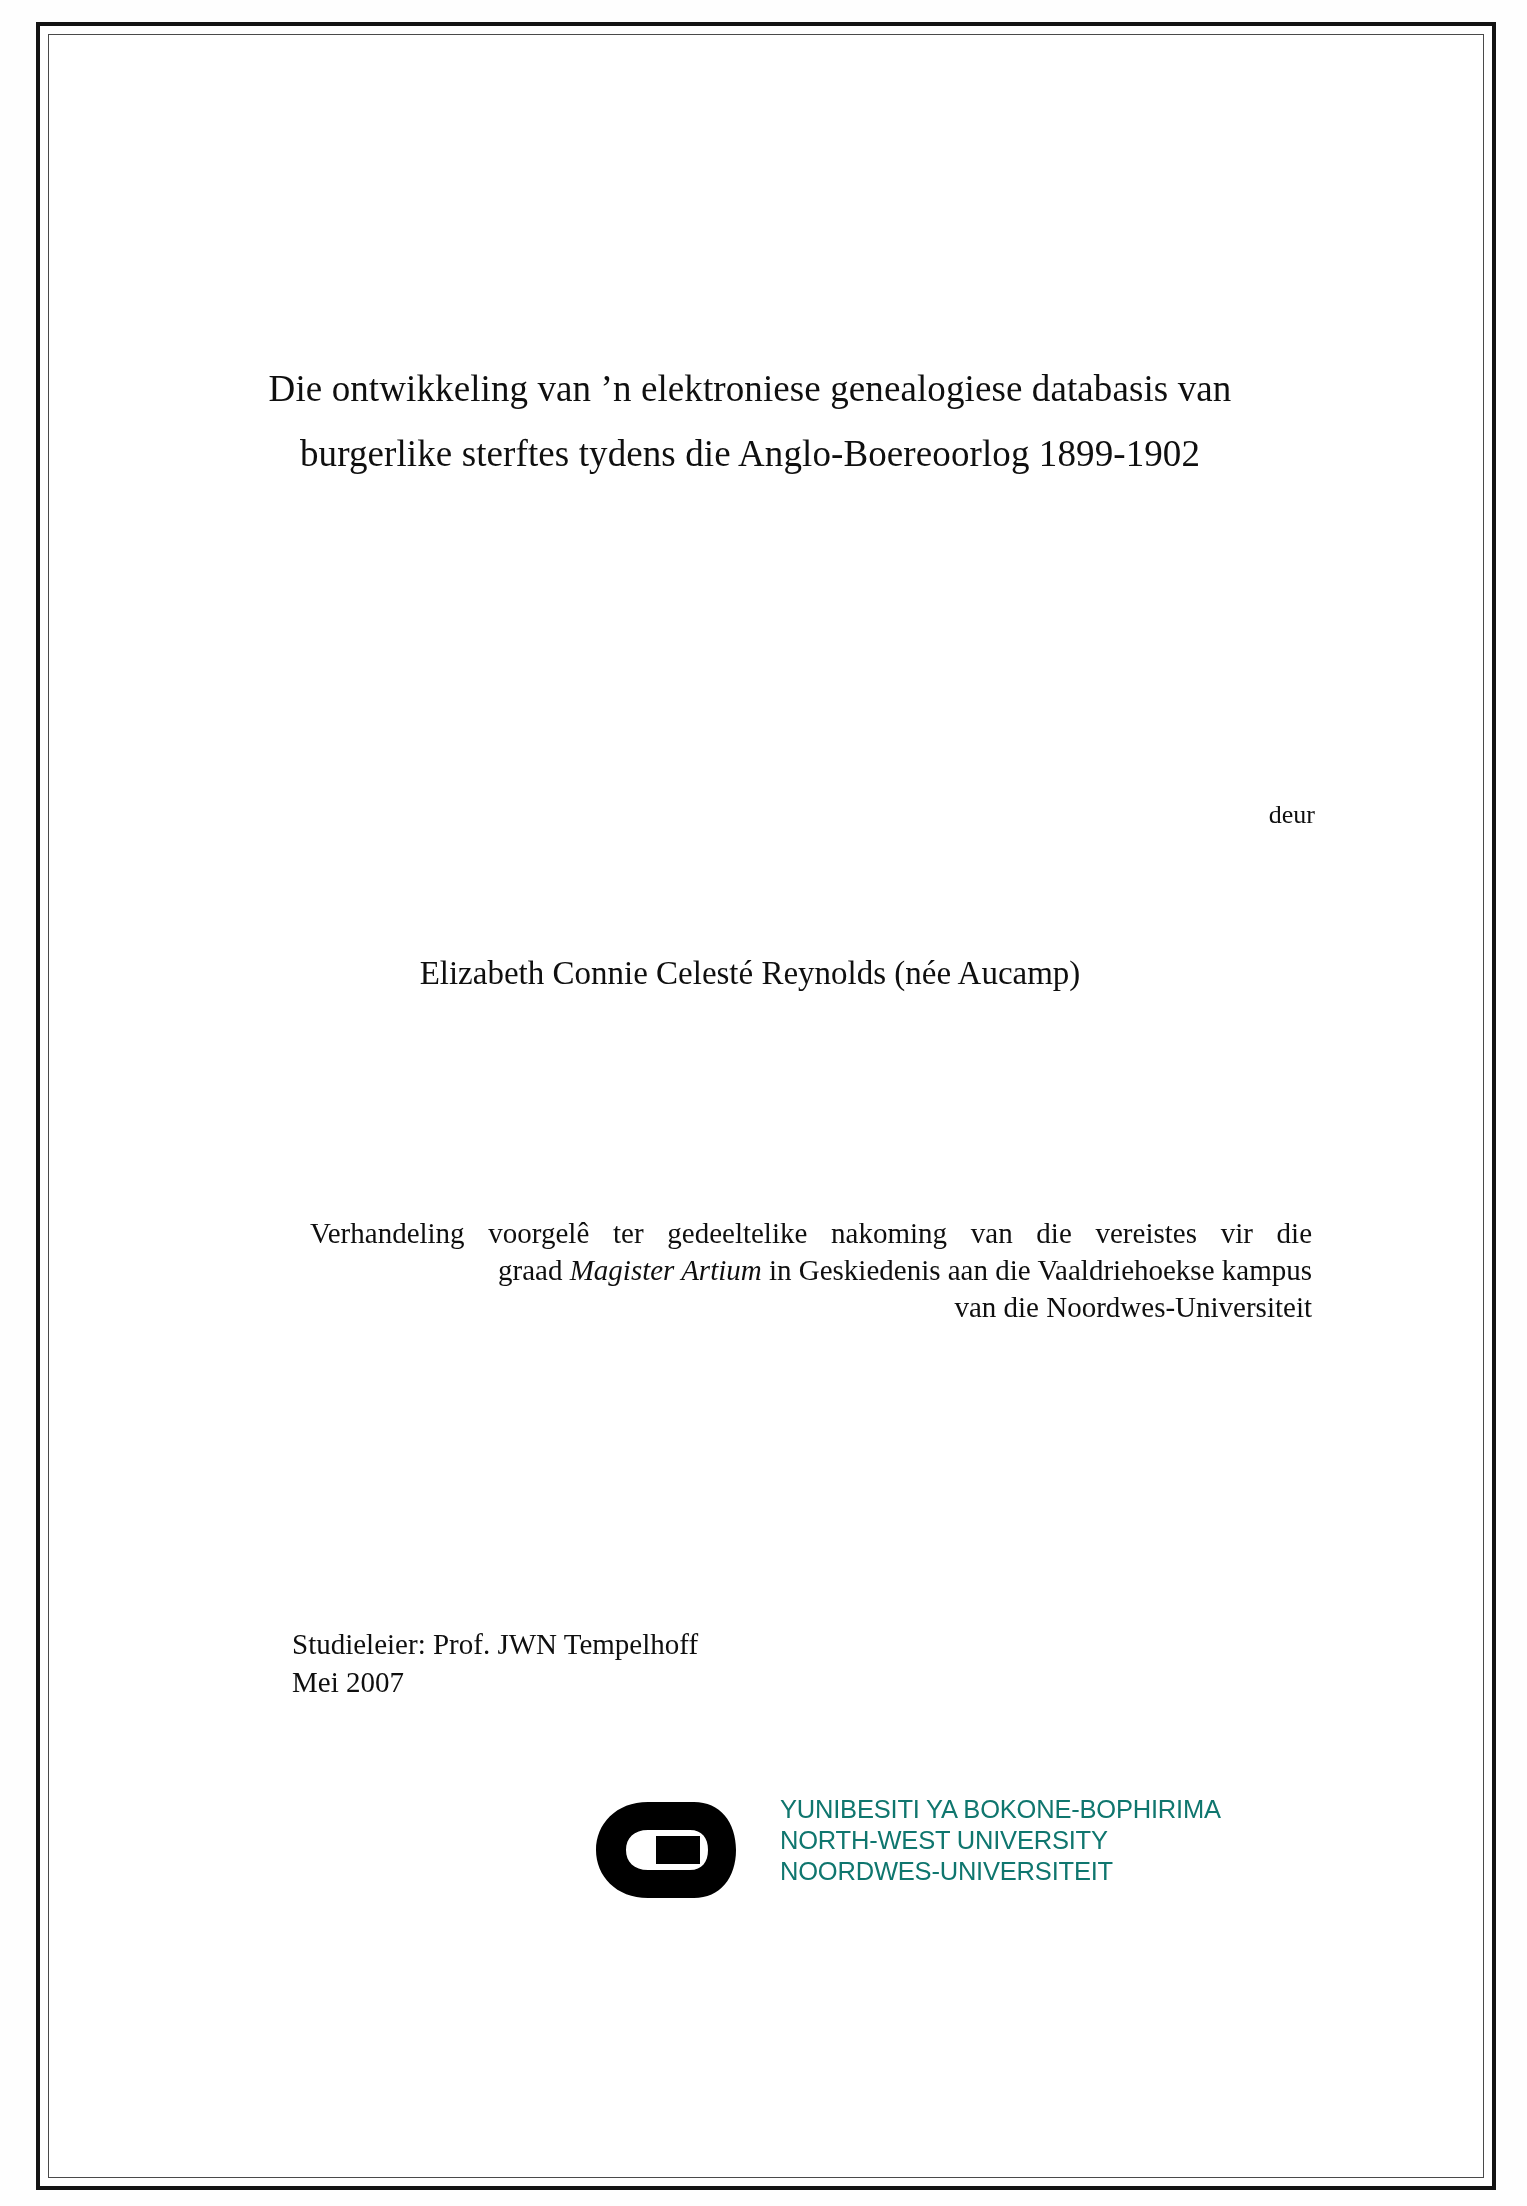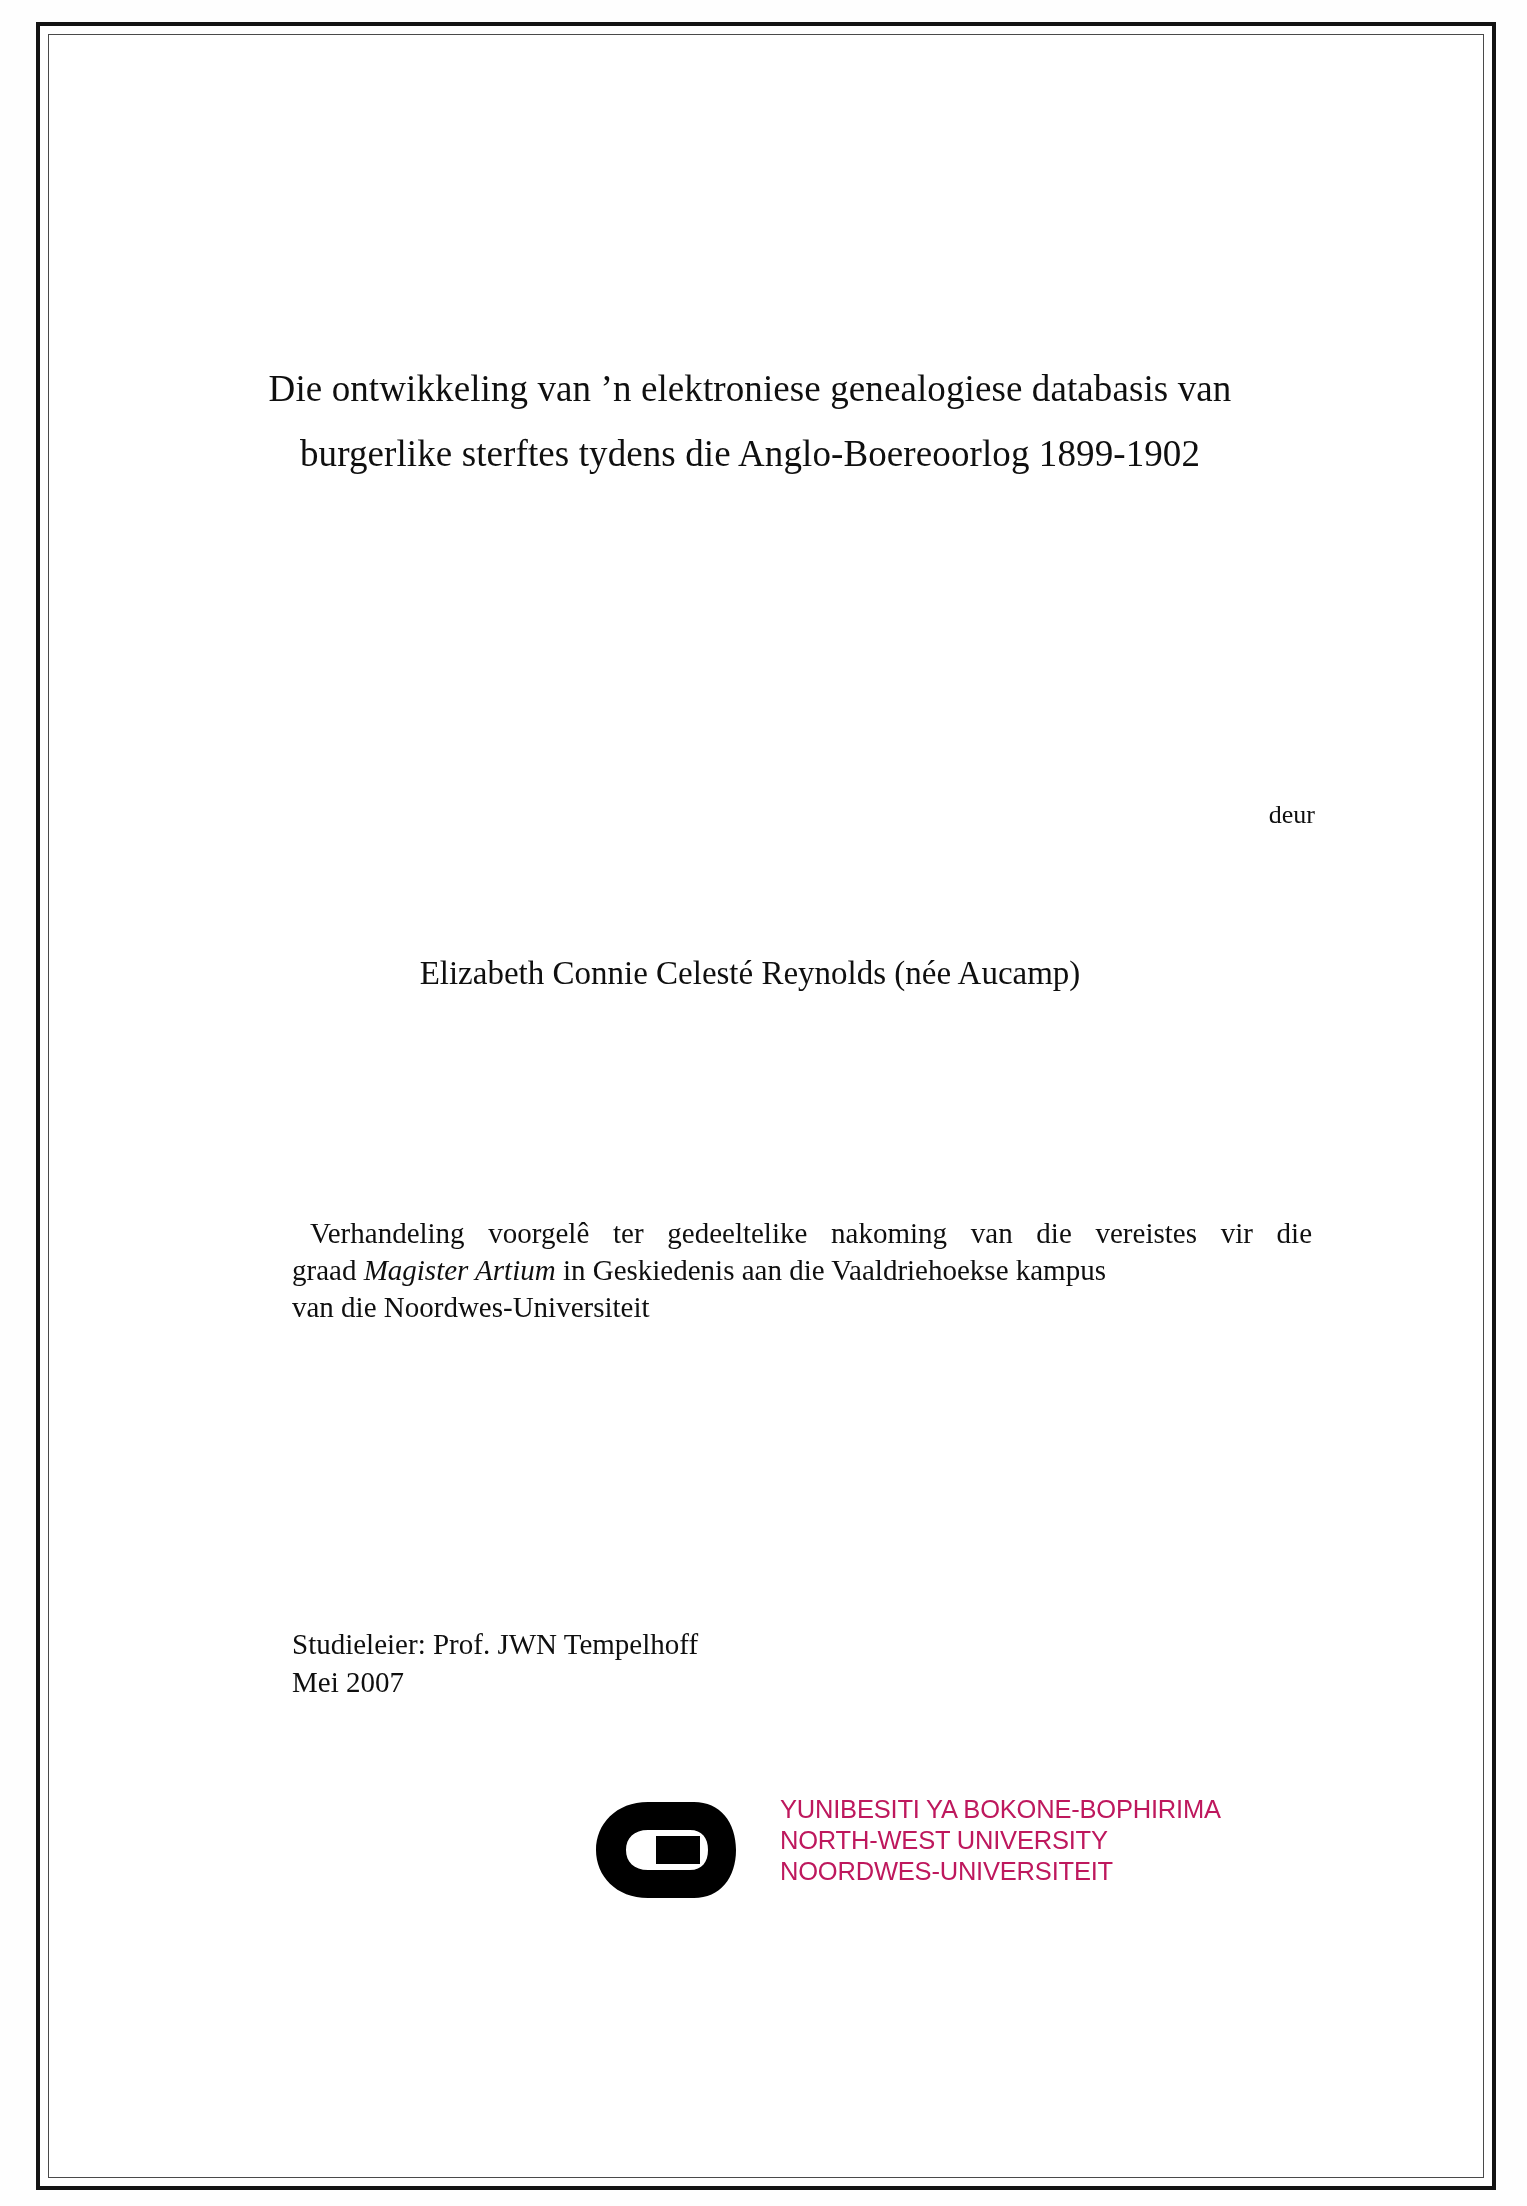--- a/index.html
+++ b/index.html
@@ -85,21 +85,21 @@
     width: 1020px;
     font-size: 29px;
     line-height: 1.28;
   }
   .statement .just {
     text-align: justify;
     text-align-last: justify;
     margin-left: 18px;
   }
   .statement .l2, .statement .l3 {
-    text-align: left;
+    text-align: right;
   }
   .italic { font-style: italic; }
   .supervisor {
     position: absolute;
     left: 142px;
     top: 1625px;
     width: 900px;
     font-size: 29px;
     line-height: 1.32;
   }
@@ -118,21 +118,21 @@
     height: 108px;
   }
   .logo-text {
     position: absolute;
     left: 190px;
     top: 4px;
     font-family: "Liberation Sans", sans-serif;
     font-size: 25.5px;
     line-height: 1.22;
     letter-spacing: -0.2px;
-    color: #be185d;
+    color: #0f766e;
     font-weight: 400;
   }
   .logo-text div { white-space: nowrap; }
 </style>
 </head>
 <body>
 
 <div class="page">
 
   <div class="scan-frame">

